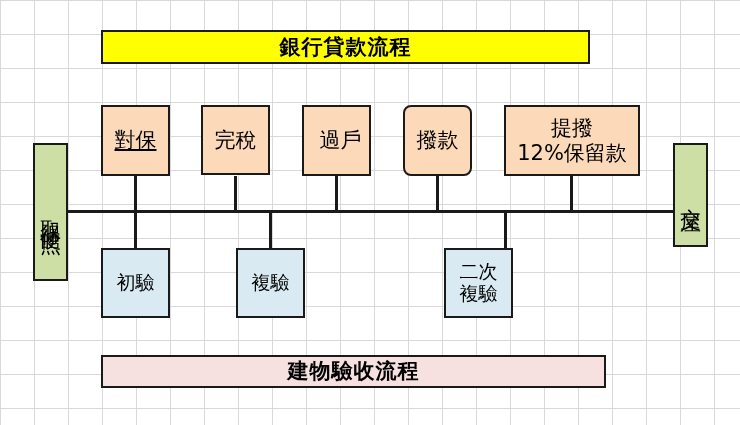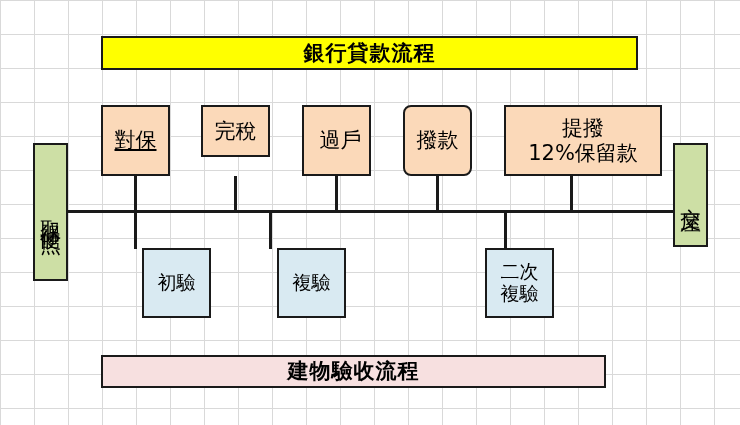--- a/index.html
+++ b/index.html
@@ -44,21 +44,20 @@
     font-size: 21px;
     font-weight: 500;
     flex-direction: column;
   }
   .phase .l2 { display: block; }
 
   .insp {
     font-size: 19px;
     font-weight: 500;
     flex-direction: column;
-    margin-left: 41px;
   }
 
   .vert {
     font-size: 21px;
     font-weight: 500;
     writing-mode: vertical-rl;
     text-orientation: upright;
     letter-spacing: 5px;
     padding-top: 2px;
   }
@@ -69,41 +68,41 @@
     z-index: 2;
   }
   .hline { height: 3px; }
   .vline { width: 3px; }
 </style>
 </head>
 <body>
 
 <div id="canvas">
 
-  <div class="box banner" style="left:101px; top:36px; width:537px; height:34px; background:#ffff00;">銀行貸款流程</div>
+  <div class="box banner" style="left:101px; top:30px; width:489px; height:34px; background:#ffff00;">銀行貸款流程</div>
 
   <div class="line hline" style="left:66px; top:210px; width:610px;"></div>
 
   <div class="box vert" style="left:33px; top:143px; width:35px; height:138px; background:#cddfa5;">取得使照</div>
 
   <div class="box vert" style="left:673px; top:143px; width:35px; height:104px; background:#cddfa5;">交屋</div>
 
   <div class="box phase" style="left:101px; top:105px; width:69px; height:71px; background:#fbd9b9;text-decoration:underline;">對保</div>
   <div class="line vline" style="left:134px; top:176px; height:35px;"></div>
 
-  <div class="box phase" style="left:201px; top:105px; width:69px; height:52px; background:#fbd9b9;">完稅</div>
+  <div class="box phase" style="left:201px; top:105px; width:69px; height:70px; background:#fbd9b9;">完稅</div>
   <div class="line vline" style="left:234px; top:176px; height:35px;"></div>
 
   <div class="box phase" style="left:302px; top:105px; width:69px; height:71px; background:#fbd9b9;padding-left:8px;">過戶</div>
   <div class="line vline" style="left:335px; top:176px; height:35px;"></div>
 
   <div class="box phase" style="left:403px; top:105px; width:69px; height:71px; background:#fbd9b9;border-radius:8px;">撥款</div>
   <div class="line vline" style="left:436px; top:176px; height:35px;"></div>
 
-  <div class="box phase" style="left:504px; top:105px; width:158px; height:71px; background:#fbd9b9;">
+  <div class="box phase" style="left:504px; top:105px; width:136px; height:71px; background:#fbd9b9;">
     <span class="l1">提撥</span>
     <span class="l2">12%保留款</span>
   </div>
   <div class="line vline" style="left:570px; top:176px; height:35px;"></div>
 
   <div class="line vline" style="left:134px; top:211px; height:38px;"></div>
   <div class="box insp" style="left:101px; top:248px; width:69px; height:70px; background:#d9eaf2;">
     <span>初驗</span>
   </div>
 

